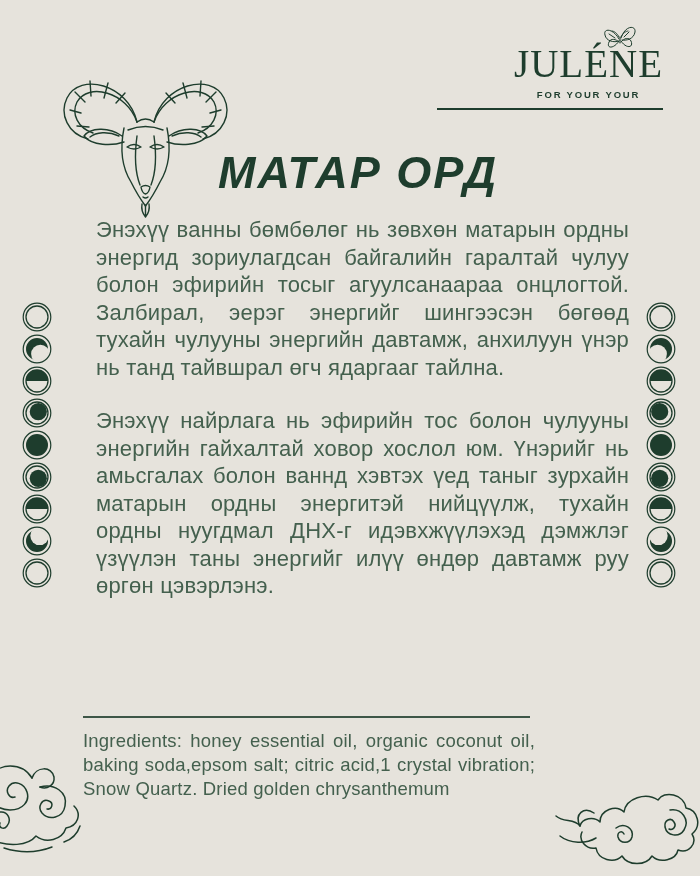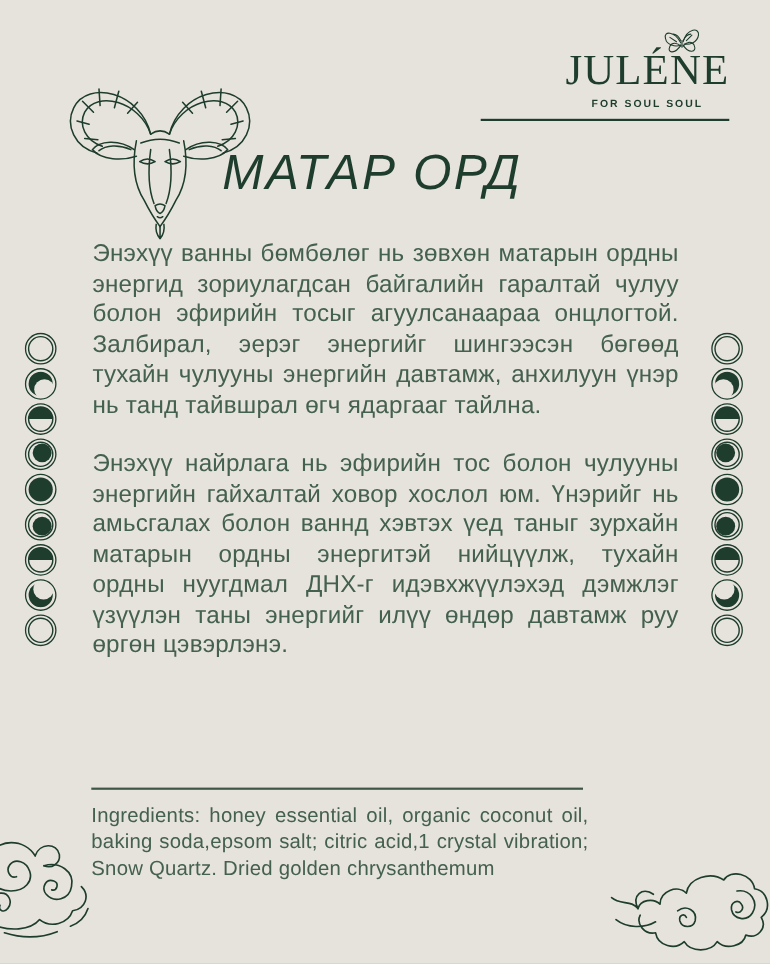--- a/index.html
+++ b/index.html
@@ -27,31 +27,31 @@
     color:var(--ink);letter-spacing:1px;font-weight:500;
   }
   .brand-tagline{
     font-size:9.5px;letter-spacing:1.8px;color:var(--ink);
     margin-top:3px;font-weight:bold;
   }
   .logo-divider{margin-top:8px;height:2px;background:var(--ink);}
   
   .goat{position:absolute;top:68px;left:58px;}
   .page-title{
-    position:absolute;top:131px;left:202px;margin:0;
-    font-size:45px;font-weight:400;font-style:italic;
+    position:absolute;top:131px;left:202px;margin:16px;
+    font-size:45px;font-weight:700;font-style:italic;
     letter-spacing:2px;color:var(--ink);white-space:nowrap;
   }
   
   .moon-col{position:absolute;top:302px;display:flex;flex-direction:column;gap:2px;}
   .moon-col.left{left:22px;}
   .moon-col.right{left:646px;}
   .moon-col svg{display:block;}
   
-  .body-text{position:absolute;top:216px;left:84px;width:533px;}
+  .body-text{position:absolute;top:216px;left:96px;width:533px;}
   .body-text p{
     margin:0 0 26px 0;
     font-size:22px;line-height:27.5px;
     text-align:justify;letter-spacing:0.2px;
     color:var(--body);
   }
   
   .ingredients-divider{position:absolute;top:716px;left:83px;width:447px;height:1.6px;background:var(--ink);opacity:.85;}
   .ingredients{
     position:absolute;top:729px;left:83px;width:452px;margin:0;
@@ -77,21 +77,21 @@
           <path d="M18,19 C13,27 5,27 8,20 C10,16 15,17 18,20"></path>
           <path d="M20,19 C25,27 33,26 30,19 C28,15 23,16 20,20"></path>
           <path d="M18,15 C16,11 13,9 11,9 M20,15 C22,11 25,9 27,9"></path>
           <path d="M19,15 L19,21"></path>
           <path d="M8,12 L14,16 M28,10 L23,15"></path>
         </g>
       </svg>
     </span>
     <div class="brand-inner">
       <div class="brand-name">JULÉNE</div>
-      <div class="brand-tagline">FOR SOUL SOUL</div>
+      <div class="brand-tagline">FOR YOUR YOUR</div>
     </div>
     <div class="logo-divider"></div>
   </div>
 
   <span class="goat">
     <svg width="175" height="150" viewBox="0 0 175 150">
       <g class="ln" stroke-width="1.4">
 
         <path d="M79,54 C70,16 22,4 9,30 C1,46 10,66 30,71"></path>
         <path d="M79,54 C69,24 30,14 19,34 C13,46 20,60 35,65"></path>

